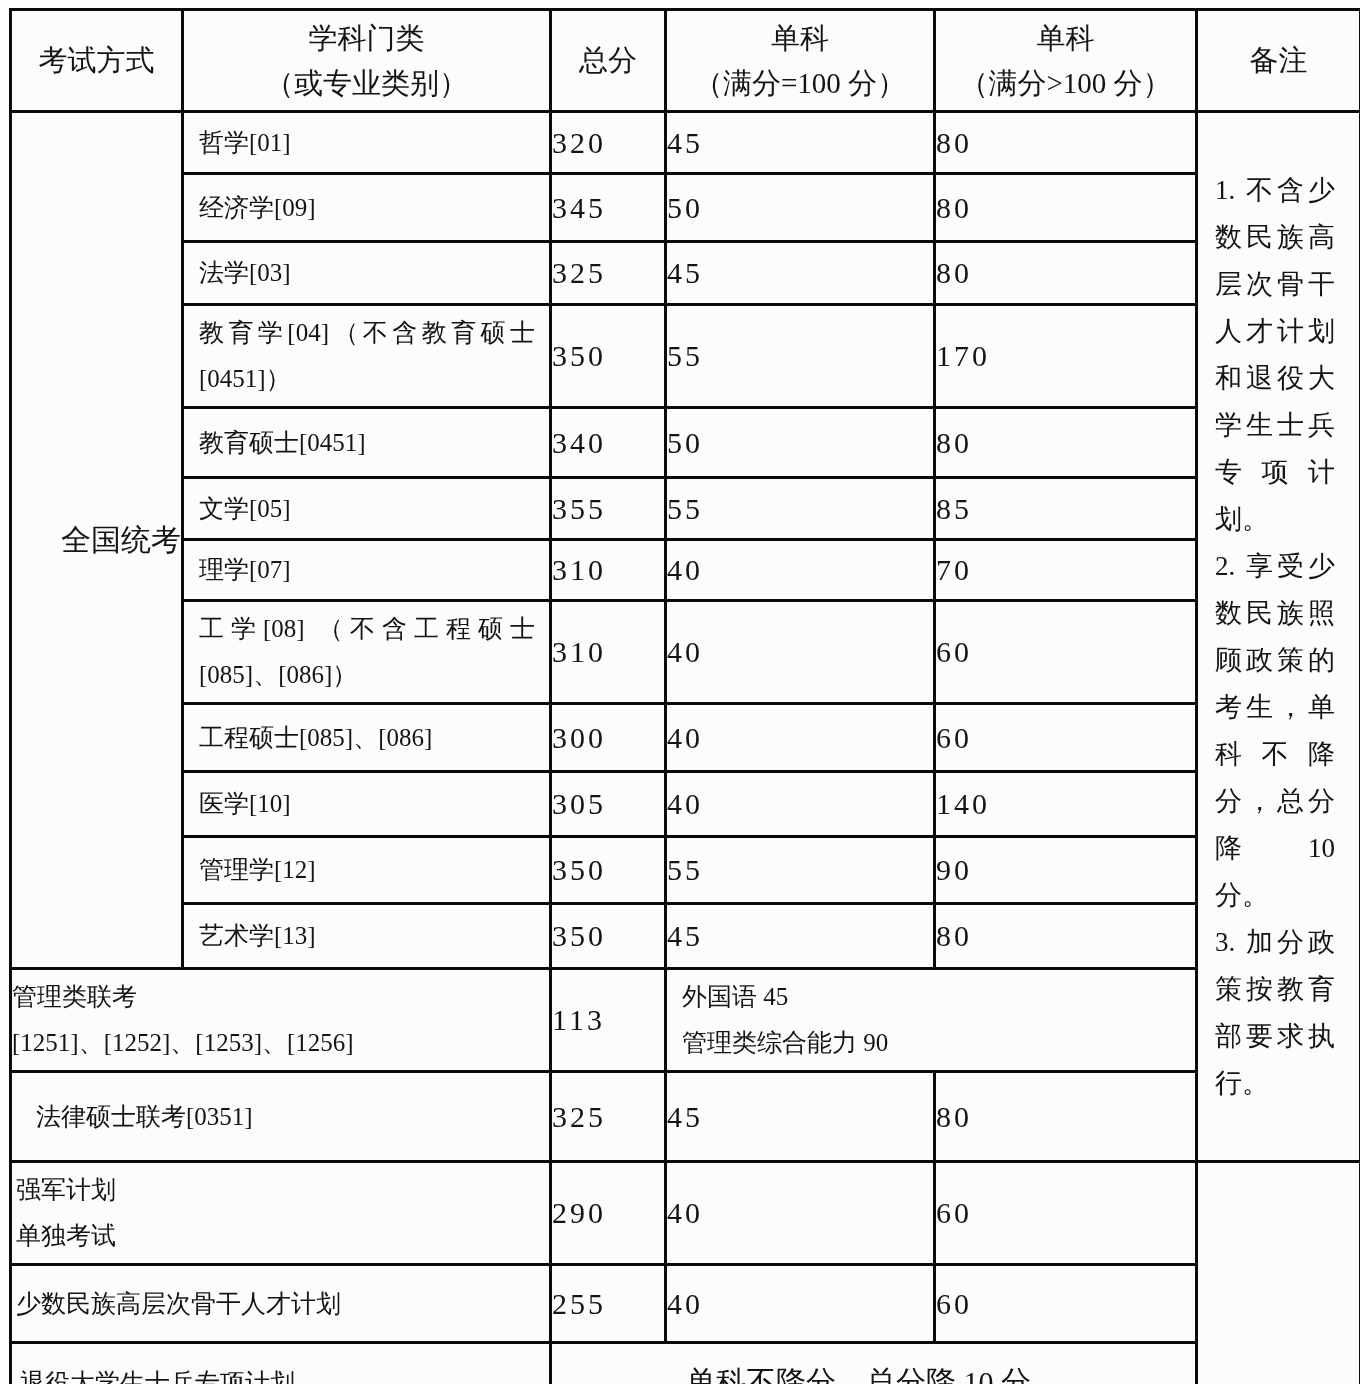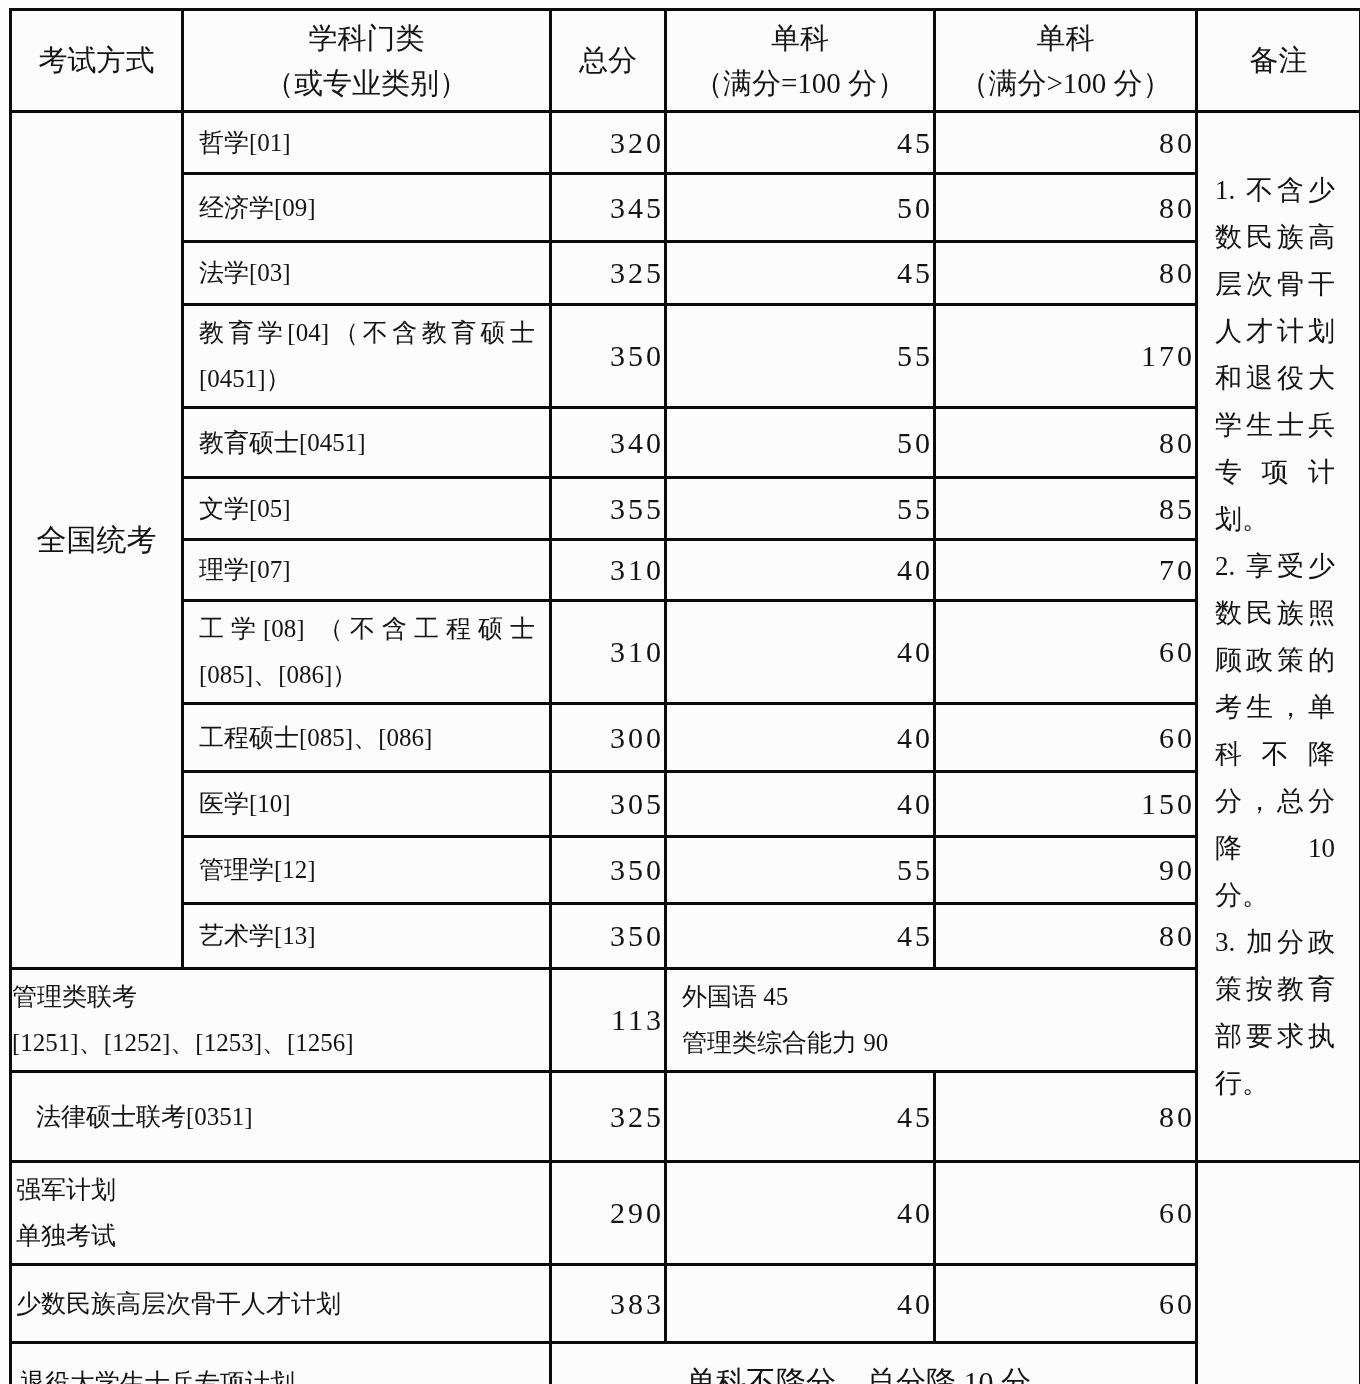--- a/index.html
+++ b/index.html
@@ -27,35 +27,35 @@
     overflow: hidden;
   }
   .head {
     text-align: center;
     vertical-align: middle;
     font-size: 29px;
     line-height: 45px;
     white-space: pre-line;
   }
   .num {
-    text-align: right;
+    text-align: left;
     vertical-align: middle;
     font-size: 30px;
     letter-spacing: 3px;
   }
   .subj {
     text-align: justify;
     vertical-align: middle;
     font-size: 25px;
     line-height: 46px;
     padding: 4px 14px 4px 15px;
   }
   .pre { white-space: pre-line; }
   .exammethod {
-    text-align: center;
+    text-align: right;
     vertical-align: middle;
     font-size: 30px;
   }
   .remarks {
     text-align: justify;
     text-justify: inter-character;
     vertical-align: middle;
     font-size: 27px;
     line-height: 47px;
     padding: 6px 24px 6px 17px;
@@ -156,21 +156,21 @@
       <td class="subj">工程硕士[085]、[086]</td>
       <td class="num">300</td>
       <td class="num">40</td>
       <td class="num">60</td>
     </tr>
 
     <tr style="height:65px">
       <td class="subj">医学[10]</td>
       <td class="num">305</td>
       <td class="num">40</td>
-      <td class="num">150</td>
+      <td class="num">140</td>
     </tr>
 
     <tr style="height:67px">
       <td class="subj">管理学[12]</td>
       <td class="num">350</td>
       <td class="num">55</td>
       <td class="num">90</td>
     </tr>
 
     <tr style="height:65px">
@@ -199,21 +199,21 @@
       <td colspan="2" class="subj pre" style="padding-left:4px">强军计划
 单独考试</td>
       <td class="num">290</td>
       <td class="num">40</td>
       <td class="num">60</td>
       <td rowspan="3"></td>
     </tr>
 
     <tr style="height:78px">
       <td colspan="2" class="subj" style="padding-left:4px">少数民族高层次骨干人才计划</td>
-      <td class="num">383</td>
+      <td class="num">255</td>
       <td class="num">40</td>
       <td class="num">60</td>
     </tr>
 
     <tr style="height:80px">
       <td colspan="2" class="subj" style="padding-left:8px">退役大学生士兵专项计划</td>
       <td colspan="3" class="spannote">单科不降分，总分降 10 分。</td>
     </tr>
   </tbody>
 </table>

